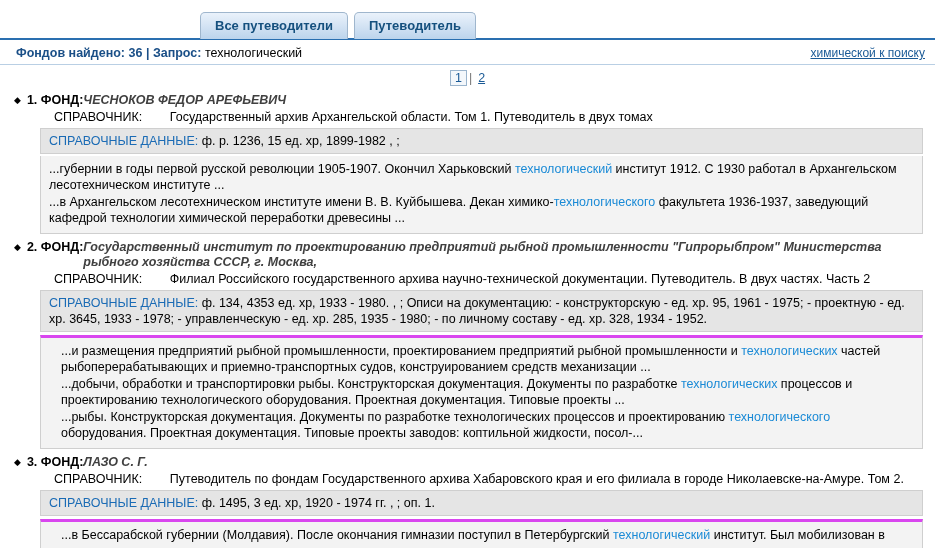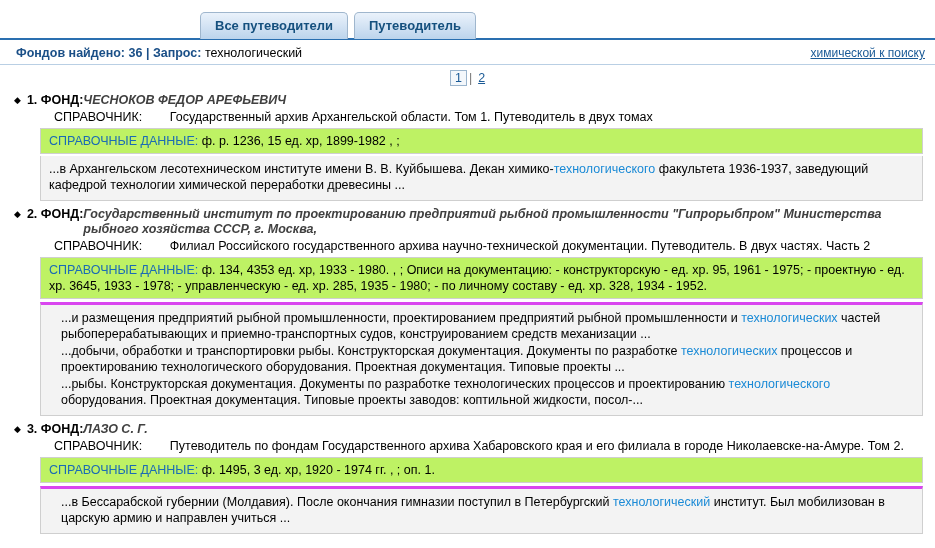--- a/index.html
+++ b/index.html
@@ -152,21 +152,21 @@
   }
   .guide-label {
     color: #000000;
     font-weight: normal;
   }
   .guide-text { color: #000; padding-left: 24px; }
 
   .refbox {
     margin: 3px 0 0 26px;
     border: 1px solid #cfcfcf;
-    background: #bef264;
+    background: #e5e5e5;
     padding: 4px 8px 4px 8px;
     font-size: 12.5px;
     line-height: 16px;
   }
   .ref-label {
     color: #1a6bb5;
   }
   .snippets {
     margin: 2px 0 0 26px;
     border: 1px solid #cfcfcf;
@@ -224,20 +224,21 @@
     </div>
     <div class="guide-line">
       <span class="guide-label">СПРАВОЧНИК:</span>
       <span class="guide-text">Государственный архив Архангельской области. Том 1. Путеводитель в двух томах</span>
     </div>
     <div class="refbox">
       <span class="ref-label">СПРАВОЧНЫЕ ДАННЫЕ:</span>
       <span>ф. р. 1236, 15 ед. хр, 1899-1982 , ;</span>
     </div>
     <div class="snippets">
+      <div class="snippet"><span>...губернии в годы первой русской революции 1905-1907. Окончил Харьковский </span><span class="hl">технологический</span><span> институт 1912. С 1930 работал в Архангельском лесотехническом институте ...</span></div>
       <div class="snippet"><span>...в Архангельском лесотехническом институте имени В. В. Куйбышева. Декан химико-</span><span class="hl">технологического</span><span> факультета 1936-1937, заведующий кафедрой технологии химической переработки древесины ...</span></div>
     </div>
   </div>
 
   <div class="record">
     <div class="rec-title-line">
       <span class="bullet">◆</span>
       <span class="fond-label">2. ФОНД:</span>
       <span class="fond-name">Государственный институт по проектированию предприятий рыбной промышленности "Гипрорыбпром" Министерства рыбного хозяйства СССР, г. Москва,</span>
     </div>

